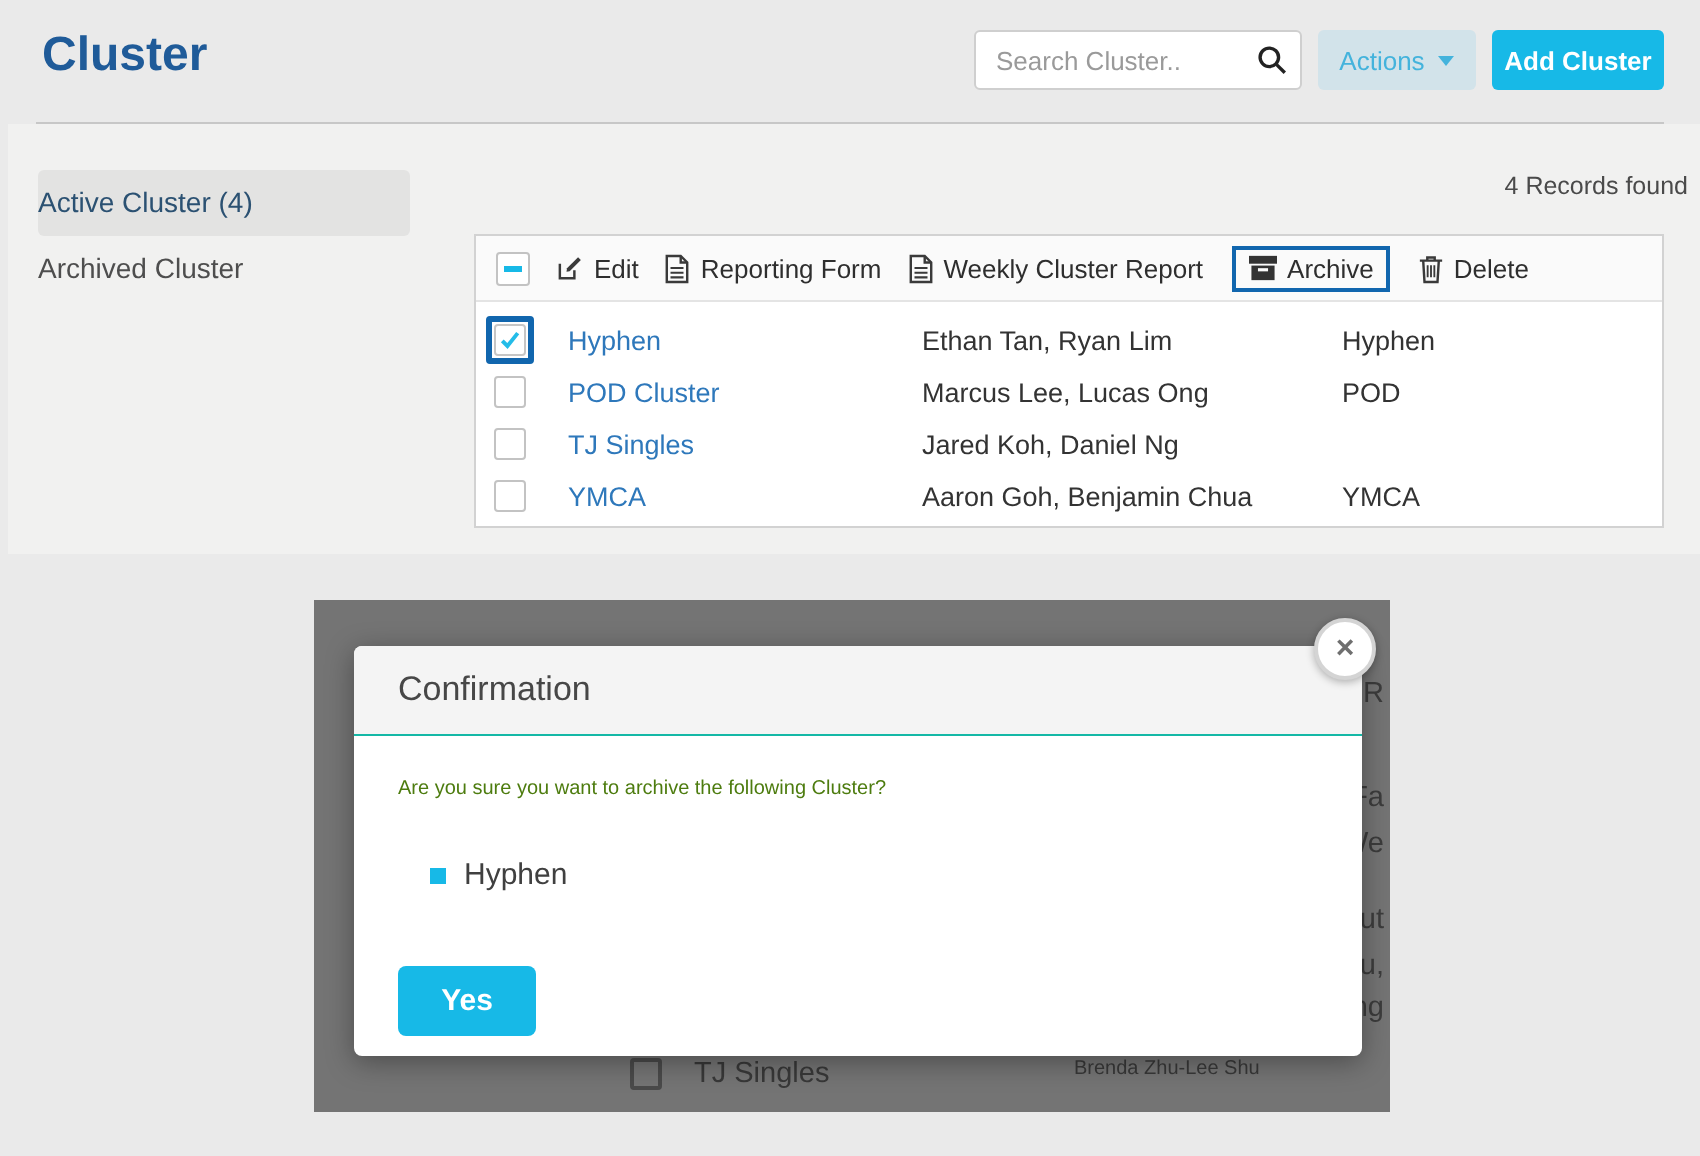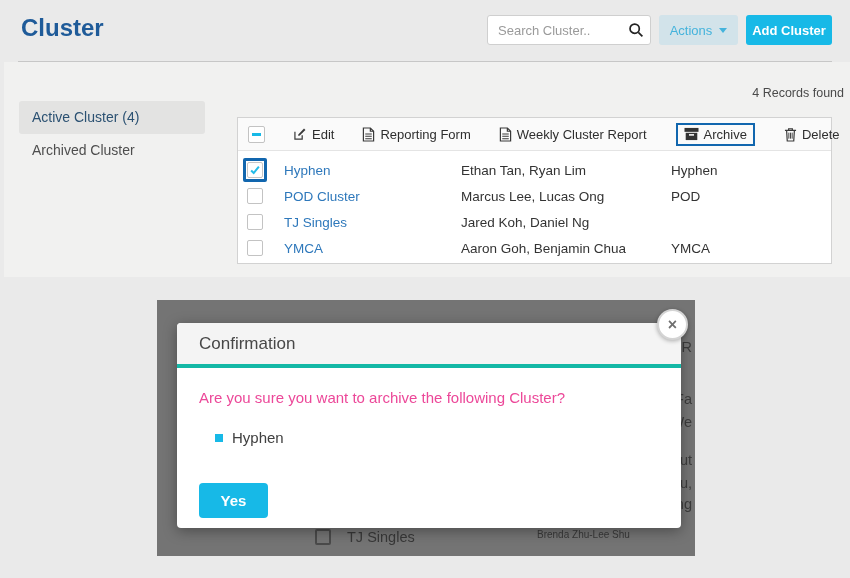--- a/index.html
+++ b/index.html
@@ -53,37 +53,37 @@
   .header-divider {
     position:absolute; left:18px; top:61px; width:814px; height:1px; background:#c7c7c7;
   }
   .content-card {
     position:absolute; left:4px; top:62px; width:846px; height:215px; background:#f1f1f0;
   }
 
   
   .side-item {
     position:absolute; left:19px; width:186px; height:33px;
-    border-radius:3px; font-size:14px; line-height:33px; padding-left:13px; cursor:pointer;margin-top:16px;
+    border-radius:3px; font-size:14px; line-height:33px; cursor:pointer;
   }
   .side-item.active { top:85px; background:#e3e3e2; color:#2b5172; }
   .side-item.plain  { top:118px; color:#4e4e4e; }
 
   .records-found {
     position:absolute; right:6px; top:86px; font-size:12.5px; color:#4a4a4a;
   }
 
   
   .panel {
     position:absolute; left:237px; top:117px; width:595px; height:147px;
     background:#fff; border:1px solid #d2d2d2;
   }
   .panel-toolbar {
     height:33px; background:#fafafa; border-bottom:1px solid #e4e4e4;
-    display:flex; align-items:center; padding:0 8px 0 10px; gap:28px;
+    display:flex; align-items:center; padding:0 8px 0 10px; gap:13px;
   }
   .cb-box {
     width:17px; height:17px; background:#fff; border:1px solid #c3c3c3; border-radius:2px;
     display:flex; align-items:center; justify-content:center; cursor:pointer; flex:none;
   }
   .cb-dash { width:9px; height:3px; background:var(--accent-cyan,#17b9e7); }
   .tool-btn {
     display:flex; align-items:center; gap:5px;
     background:transparent; border:none; cursor:pointer;
     font-family:"Liberation Sans", sans-serif; font-size:13px; color:#2e2e2e; white-space:nowrap;
@@ -131,26 +131,26 @@
     position:absolute; left:380px; top:229px; z-index:1; font-size:10px; color:#383838; white-space:nowrap;
   }
 
   
   .modal {
     position:absolute; left:20px; top:23px; width:504px; height:205px;
     background:#fff; border-radius:4px; z-index:2;
     box-shadow:0 3px 14px rgba(0,0,0,0.35);
   }
   .modal-header {
-    height:45px; background:#f4f4f4; border-bottom:4px solid #14b8a6;
+    height:45px; background:#f4f4f4; border-bottom:1px solid #14b8a6;
     border-radius:4px 4px 0 0; display:flex; align-items:center; padding-left:22px;
   }
   .modal-title { font-size:17px; color:#474747; }
   .modal-message {
-    position:absolute; left:22px; top:66px; font-size:15px; color:#ec4899;
+    position:absolute; left:22px; top:66px; font-size:10px; color:#4d7c0f;
   }
   .modal-bullet-item {
     position:absolute; left:38px; top:106px; display:flex; align-items:center; gap:9px;
   }
   .bullet-square { width:8px; height:8px; background:var(--accent-cyan,#17b9e7); flex:none; }
   .bullet-text { font-size:15px; color:#404040; }
   .btn-yes {
     position:absolute; left:22px; top:160px; width:69px; height:35px;
     background:var(--accent-cyan,#17b9e7); border:none; border-radius:4px;
     font-family:"Liberation Sans", sans-serif;

